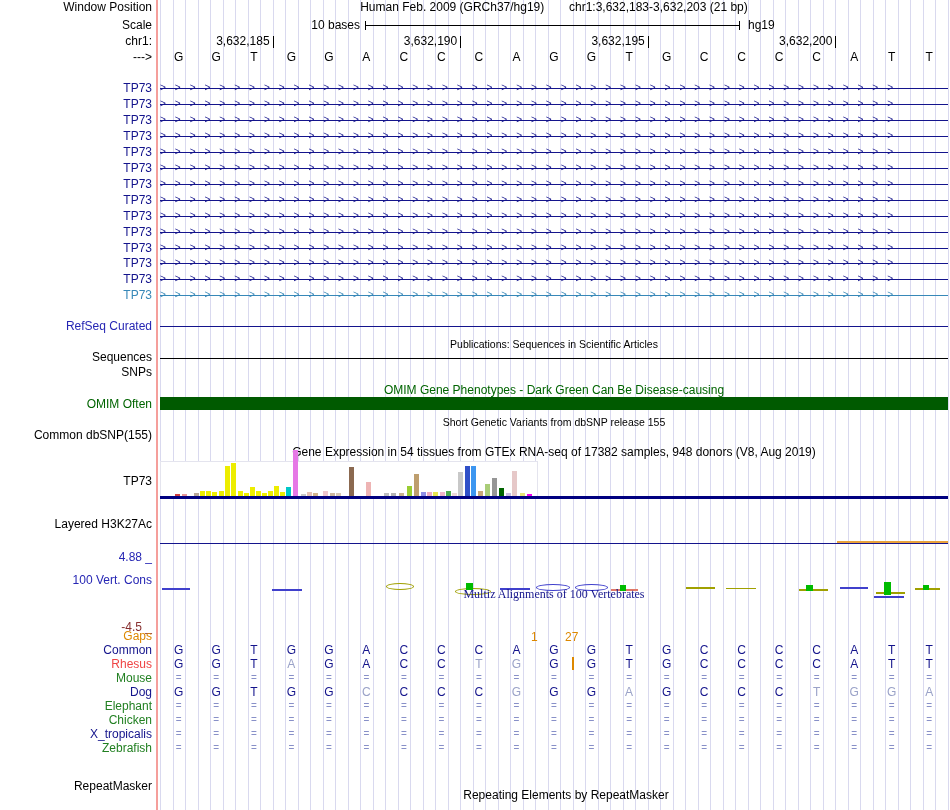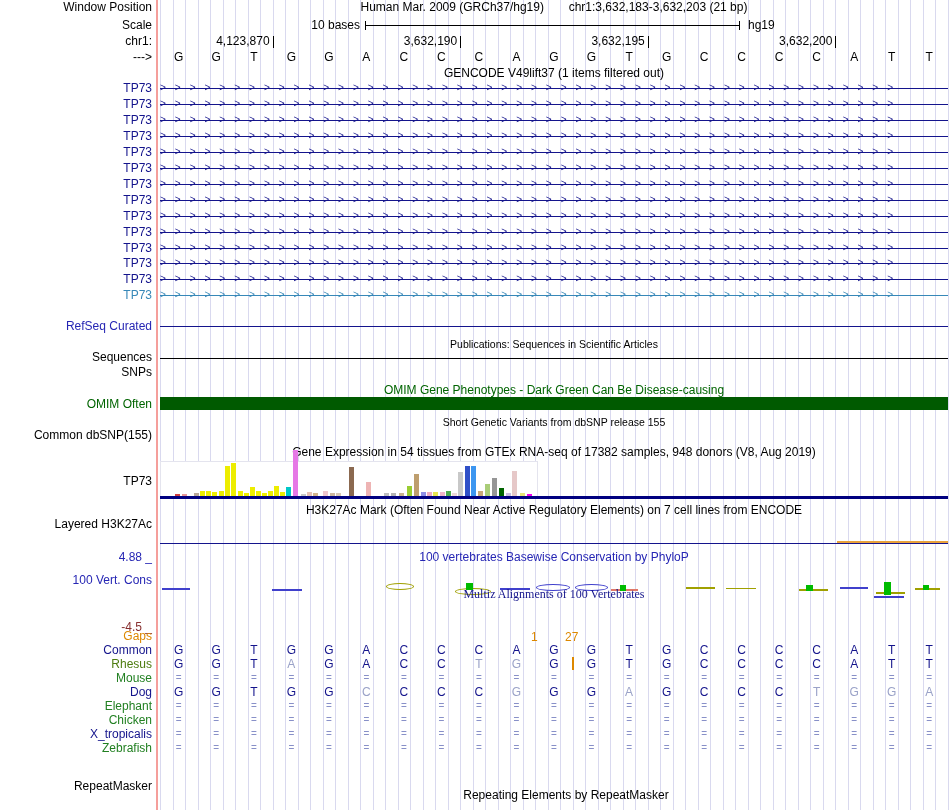--- a/index.html
+++ b/index.html
@@ -95,35 +95,35 @@
       <div class="gridline" style="left: 897.97px;"></div>
       <div class="gridline" style="left: 910.48px;"></div>
       <div class="gridline" style="left: 922.98px;"></div>
       <div class="gridline" style="left: 935.49px;"></div>
       <div class="gridline" style="left: 948px;"></div>
     </div>
   <div class="redline" style="left:156px;"></div>
 
   <div class="lbl" style="top:1px;">Window Position</div>
   <div class="title-c" style="top:1px;">
-    <span>Human Mar. 2009 (GRCh37/hg19)</span>
+    <span>Human Feb. 2009 (GRCh37/hg19)</span>
     <span style="display:inline-block;width:18px;"></span>
     <span>chr1:3,632,183-3,632,203 (21 bp)</span>
   </div>
 
   <div class="lbl" style="top:19px;">Scale</div>
   <div style="position:absolute;top:19px;left:160px;width:200px;text-align:right;font-size:12px;line-height:13px;">10 bases</div>
   <div class="hline" style="top:25px;left:365px;width:375px;background:#000;"></div>
   <div style="position:absolute;top:21px;left:365px;width:1px;height:9px;background:#000;"></div>
   <div style="position:absolute;top:21px;left:739px;width:1px;height:9px;background:#000;"></div>
   <div style="position:absolute;top:19px;left:748px;font-size:12px;line-height:13px;">hg19</div>
 
   <div class="lbl" style="top:35px;">chr1:</div>
   <div id="ruler-layer">
-      <div class="tick-label" style="top: 35px; left: 151.571px;">4,123,870</div>
+      <div class="tick-label" style="top: 35px; left: 151.571px;">3,632,185</div>
       <div class="tick-mark" style="top: 36px; left: 272.571px;"></div>
       <div class="tick-label" style="top: 35px; left: 339.19px;">3,632,190</div>
       <div class="tick-mark" style="top: 36px; left: 460.19px;"></div>
       <div class="tick-label" style="top: 35px; left: 526.81px;">3,632,195</div>
       <div class="tick-mark" style="top: 36px; left: 647.81px;"></div>
       <div class="tick-label" style="top: 35px; left: 714.429px;">3,632,200</div>
       <div class="tick-mark" style="top: 36px; left: 835.429px;"></div>
     </div>
 
   <div class="lbl" style="top:51px;">---&gt;</div>
@@ -144,21 +144,20 @@
       <div class="baseletter" style="top: 50px; left: 666.571px;">G</div>
       <div class="baseletter" style="top: 50px; left: 704.095px;">C</div>
       <div class="baseletter" style="top: 50px; left: 741.619px;">C</div>
       <div class="baseletter" style="top: 50px; left: 779.143px;">C</div>
       <div class="baseletter" style="top: 50px; left: 816.667px;">C</div>
       <div class="baseletter" style="top: 50px; left: 854.19px;">A</div>
       <div class="baseletter" style="top: 50px; left: 891.714px;">T</div>
       <div class="baseletter" style="top: 50px; left: 929.238px;">T</div>
     </div>
 
-  <div class="title-c" style="top:67px;">GENCODE V49lift37 (1 items filtered out)</div>
   <div id="transcript-layer">
       <div class="lbl" style="top: 82px; color: rgb(20, 20, 140);">TP73</div>
       <div class="tx-row" style="top: 81px;">
         <div class="tx-line" style="background: rgb(20, 20, 140);"></div>
         <div class="tx-arrows" style="color: rgb(20, 20, 140);">&gt;&gt;&gt;&gt;&gt;&gt;&gt;&gt;&gt;&gt;&gt;&gt;&gt;&gt;&gt;&gt;&gt;&gt;&gt;&gt;&gt;&gt;&gt;&gt;&gt;&gt;&gt;&gt;&gt;&gt;&gt;&gt;&gt;&gt;&gt;&gt;&gt;&gt;&gt;&gt;&gt;&gt;&gt;&gt;&gt;&gt;&gt;&gt;&gt;&gt;</div>
       </div>
       <div class="lbl" style="top: 97.95px; color: rgb(20, 20, 140);">TP73</div>
       <div class="tx-row" style="top: 96.95px;">
         <div class="tx-line" style="background: rgb(20, 20, 140);"></div>
         <div class="tx-arrows" style="color: rgb(20, 20, 140);">&gt;&gt;&gt;&gt;&gt;&gt;&gt;&gt;&gt;&gt;&gt;&gt;&gt;&gt;&gt;&gt;&gt;&gt;&gt;&gt;&gt;&gt;&gt;&gt;&gt;&gt;&gt;&gt;&gt;&gt;&gt;&gt;&gt;&gt;&gt;&gt;&gt;&gt;&gt;&gt;&gt;&gt;&gt;&gt;&gt;&gt;&gt;&gt;&gt;&gt;</div>
@@ -290,27 +289,25 @@
       <div class="gtex-bar" style="left: 485px; top: 484px; height: 12px; background: rgb(170, 205, 120);"></div>
       <div class="gtex-bar" style="left: 492px; top: 478px; height: 18px; background: rgb(150, 150, 150);"></div>
       <div class="gtex-bar" style="left: 499px; top: 488px; height: 8px; background: rgb(0, 100, 0);"></div>
       <div class="gtex-bar" style="left: 506px; top: 493px; height: 3px; background: rgb(200, 190, 224);"></div>
       <div class="gtex-bar" style="left: 512px; top: 471px; height: 25px; background: rgb(230, 200, 200);"></div>
       <div class="gtex-bar" style="left: 520px; top: 493px; height: 3px; background: rgb(230, 230, 120);"></div>
       <div class="gtex-bar" style="left: 527px; top: 494px; height: 2px; background: rgb(238, 0, 238);"></div>
     </div>
   <div style="position:absolute;top:496px;left:160px;width:788px;height:3px;background:#000080;"></div>
 
-  <div class="title-c" style="top:504px;">H3K27Ac Mark (Often Found Near Active Regulatory Elements) on 7 cell lines from ENCODE</div>
   <div class="lbl" style="top:518px;">Layered H3K27Ac</div>
   <div class="hline" style="top:543px;left:160px;width:788px;background:#14148c;"></div>
   <div style="position:absolute;top:541px;left:837px;width:111px;height:2px;background:#e8a23c;"></div>
 
   <div class="lbl blue2" style="top:551px;">4.88 _</div>
-  <div class="title-c blue2" style="top:551px;">100 vertebrates Basewise Conservation by PhyloP</div>
   <div class="lbl blue2" style="top:574px;">100 Vert. Cons</div>
   <div class="lbl dred" style="top:597px;margin-top:24px;">-4.5 _</div>
   <div id="cons-glyphs">
       <div class="glyph" style="left: 162px; top: 588px; width: 28px; height: 2px; background: rgb(64, 64, 204);"></div>
       <div class="glyph" style="left: 272px; top: 589px; width: 30px; height: 2px; background: rgb(64, 64, 204);"></div>
       <div class="glyph" style="left: 386px; top: 583px; width: 28px; height: 7px; border: 1.5px solid rgb(160, 160, 0); border-radius: 50%; box-sizing: border-box;"></div>
       <div class="glyph" style="left: 455px; top: 588px; width: 36px; height: 7px; border: 1.5px solid rgb(160, 160, 0); border-radius: 50%; box-sizing: border-box;"></div>
       <div class="glyph" style="left: 466px; top: 583px; width: 7px; height: 7px; background: rgb(0, 187, 0);"></div>
       <div class="glyph" style="left: 500px; top: 588px; width: 30px; height: 2px; background: rgb(64, 64, 204);"></div>
       <div class="glyph" style="left: 536px; top: 584px; width: 34px; height: 7px; border: 1.5px solid rgb(64, 64, 204); border-radius: 50%; box-sizing: border-box;"></div>
@@ -349,21 +346,21 @@
       <div class="baseletter" style="top: 643px; left: 591.524px; color: rgb(20, 20, 140);">G</div>
       <div class="baseletter" style="top: 643px; left: 629.048px; color: rgb(20, 20, 140);">T</div>
       <div class="baseletter" style="top: 643px; left: 666.571px; color: rgb(20, 20, 140);">G</div>
       <div class="baseletter" style="top: 643px; left: 704.095px; color: rgb(20, 20, 140);">C</div>
       <div class="baseletter" style="top: 643px; left: 741.619px; color: rgb(20, 20, 140);">C</div>
       <div class="baseletter" style="top: 643px; left: 779.143px; color: rgb(20, 20, 140);">C</div>
       <div class="baseletter" style="top: 643px; left: 816.667px; color: rgb(20, 20, 140);">C</div>
       <div class="baseletter" style="top: 643px; left: 854.19px; color: rgb(20, 20, 140);">A</div>
       <div class="baseletter" style="top: 643px; left: 891.714px; color: rgb(20, 20, 140);">T</div>
       <div class="baseletter" style="top: 643px; left: 929.238px; color: rgb(20, 20, 140);">T</div>
-      <div class="lbl" style="top: 658px; color: #4d7c0f;">Rhesus</div>
+      <div class="lbl" style="top: 658px; color: #ef4444;">Rhesus</div>
       <div class="baseletter" style="top: 657px; left: 178.762px; color: rgb(20, 20, 140);">G</div>
       <div class="baseletter" style="top: 657px; left: 216.286px; color: rgb(20, 20, 140);">G</div>
       <div class="baseletter" style="top: 657px; left: 253.81px; color: rgb(20, 20, 140);">T</div>
       <div class="baseletter" style="top: 657px; left: 291.333px; color: rgb(154, 162, 200);">A</div>
       <div class="baseletter" style="top: 657px; left: 328.857px; color: rgb(20, 20, 140);">G</div>
       <div class="baseletter" style="top: 657px; left: 366.381px; color: rgb(20, 20, 140);">A</div>
       <div class="baseletter" style="top: 657px; left: 403.905px; color: rgb(20, 20, 140);">C</div>
       <div class="baseletter" style="top: 657px; left: 441.429px; color: rgb(20, 20, 140);">C</div>
       <div class="baseletter" style="top: 657px; left: 478.952px; color: rgb(154, 162, 200);">T</div>
       <div class="baseletter" style="top: 657px; left: 516.476px; color: rgb(154, 162, 200);">G</div>

